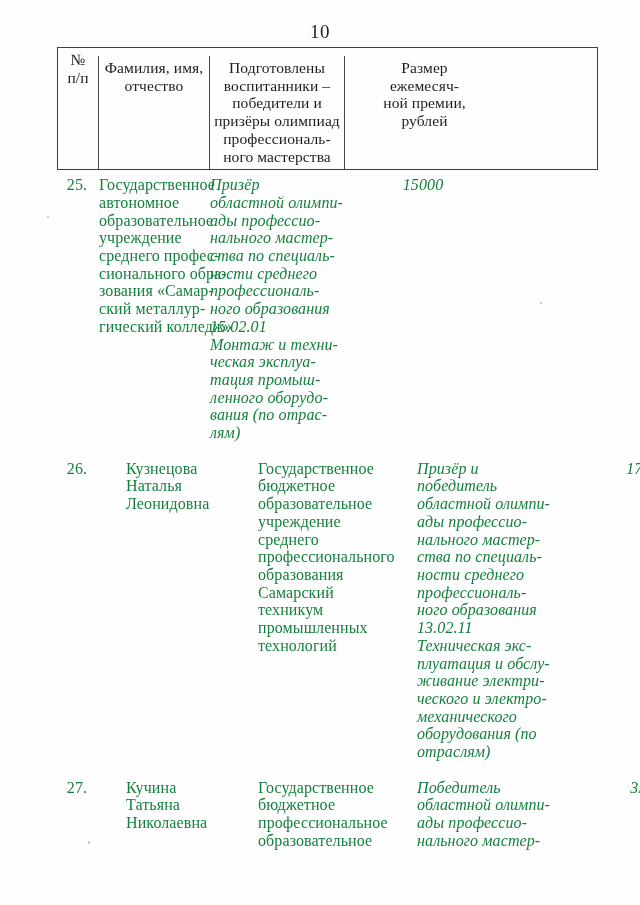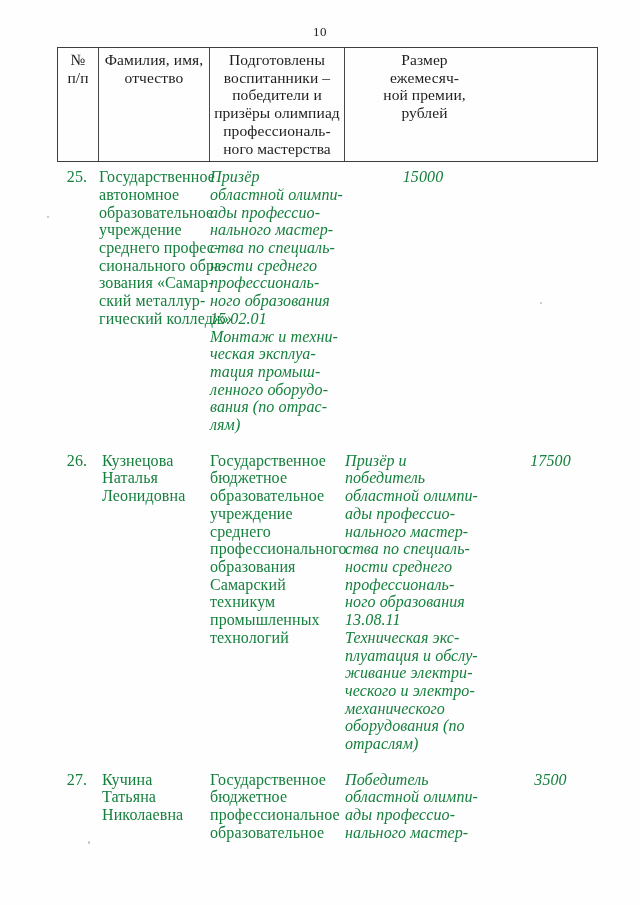--- a/index.html
+++ b/index.html
@@ -17,21 +17,21 @@
   }
   .page {
     width: 640px;
     height: 905px;
     background: #fefefe;
     position: relative;
   }
   .page-number {
     padding-top: 23px;
     text-align: center;
-    font-size: 13px;
+    font-size: 19px;
     line-height: 17px;
     letter-spacing: 0.5px;
     color: #222;
   }
   .doc-table {
     margin: 7px 42px 0 57px;
     width: 541px;
     font-size: 16px;
     letter-spacing: 0.1px;
   }
@@ -47,26 +47,28 @@
   .th {
     text-align: center;
     white-space: pre;
     line-height: 17.7px;
     padding: 3px 1px 4px 1px;
     font-size: 15.5px;
     color: #1d1d1d;
   }
   .th + .th {
     border-left: 1.4px solid #474747;
+    margin-top: 8px;
   }
   .tbody {
     padding-top: 6px;
   }
   .tr + .tr {
     margin-top: 18px;
+    gap: 24px;
   }
   .td {
     white-space: pre;
     line-height: 17.7px;
     color: #15803d;
   }
   .td.col-num {
     text-align: center;
   }
   .td.col-name {
@@ -168,21 +170,21 @@
 технологий</div>
         <div class="td col-ach">Призёр и
 победитель
 областной олимпи-
 ады профессио-
 нального мастер-
 ства по специаль-
 ности среднего
 профессиональ-
 ного образования
-13.08.11
+13.02.11
 Техническая экс-
 плуатация и обслу-
 живание электри-
 ческого и электро-
 механического
 оборудования (по
 отраслям)</div>
         <div class="td col-amount">17500</div>
       </div>
 

